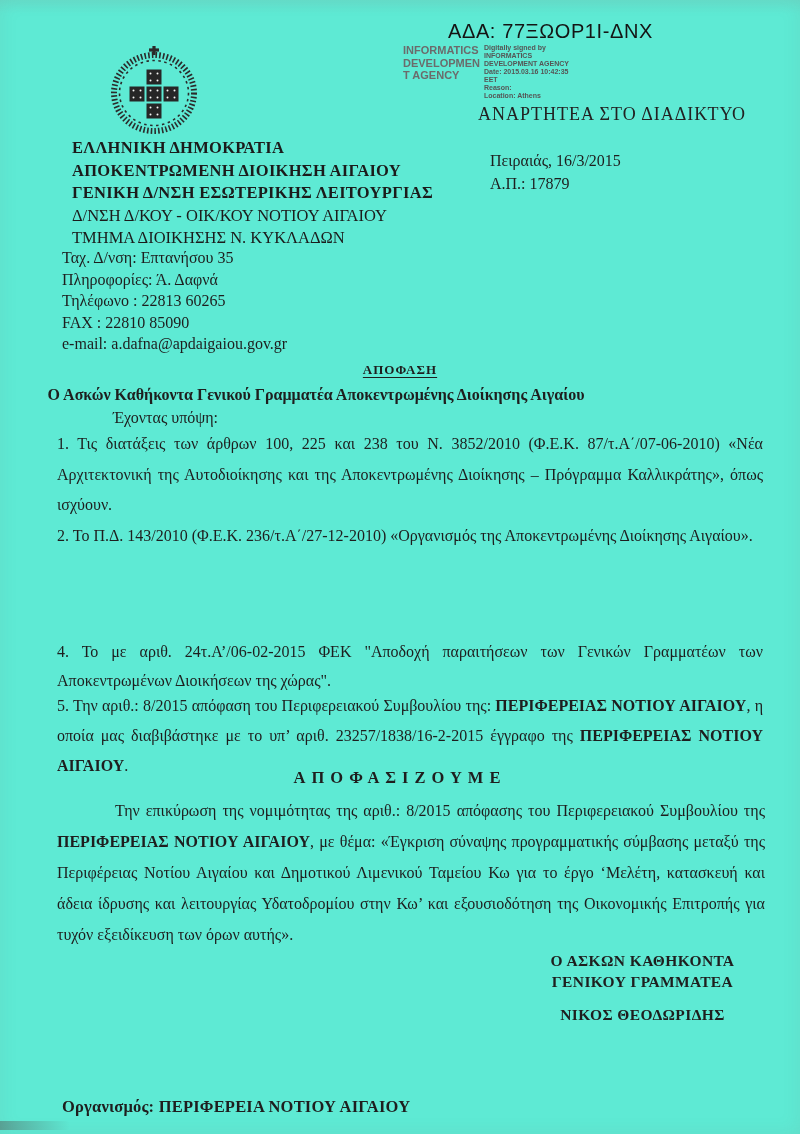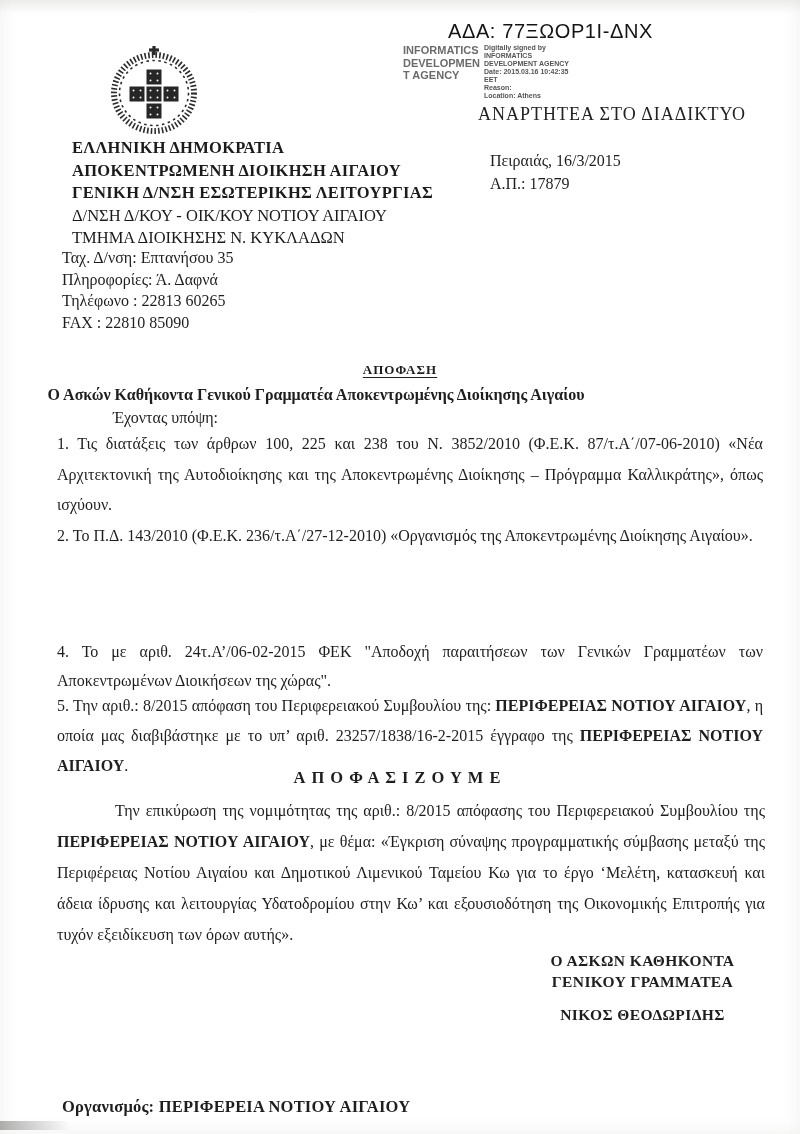--- a/index.html
+++ b/index.html
@@ -3,21 +3,21 @@
 <meta charset="utf-8">
 <style>
   html,body{margin:0;padding:0;}
   body{
     width:800px;height:1134px;
     background:#e8e8e6;
     font-family:"Liberation Serif","DejaVu Serif",serif;
   }
   .page{
     position:relative;width:800px;height:1134px;overflow:hidden;
-    background:#ffffff;
+    background:#5eead4;
     box-shadow:inset 0 0 18px rgba(120,120,115,.12);
     color:#1e1e1e;
   }
   .abs{position:absolute;}
 
   
   .ada{left:448px;top:20px;font-family:"Liberation Sans",sans-serif;
        font-size:20px;letter-spacing:.6px;color:#141414;}
   .stamp-agency{left:403px;top:44px;width:80px;
        font-family:"Liberation Sans",sans-serif;font-size:11px;line-height:12.5px;
@@ -151,20 +151,21 @@
   <div class="abs refblock">
     <div>Πειραιάς, 16/3/2015</div>
     <div>Α.Π.: 17879</div>
   </div>
 
   <div class="abs contact">
     <div>Ταχ. Δ/νση: Επτανήσου 35</div>
     <div>Πληροφορίες: Ά. Δαφνά</div>
     <div>Τηλέφωνο : 22813 60265</div>
     <div>FAX : 22810 85090</div>
+    <div>e-mail: a.dafna@apdaigaiou.gov.gr</div>
   </div>
 
   <div class="abs dec-title">
     <span>ΑΠΟΦΑΣΗ</span>
   </div>
   <div class="abs dec-subtitle">Ο Ασκών Καθήκοντα Γενικού Γραμματέα Αποκεντρωμένης Διοίκησης Αιγαίου</div>
   <div class="abs having">Έχοντας υπόψη:</div>
 
   <div class="abs items">
     <p class="i1">1. Τις διατάξεις των άρθρων 100, 225 και 238 του Ν. 3852/2010 (Φ.Ε.Κ. 87/τ.Α΄/07-06-2010) «Νέα Αρχιτεκτονική της Αυτοδιοίκησης και της Αποκεντρωμένης Διοίκησης – Πρόγραμμα Καλλικράτης», όπως ισχύουν.</p>

